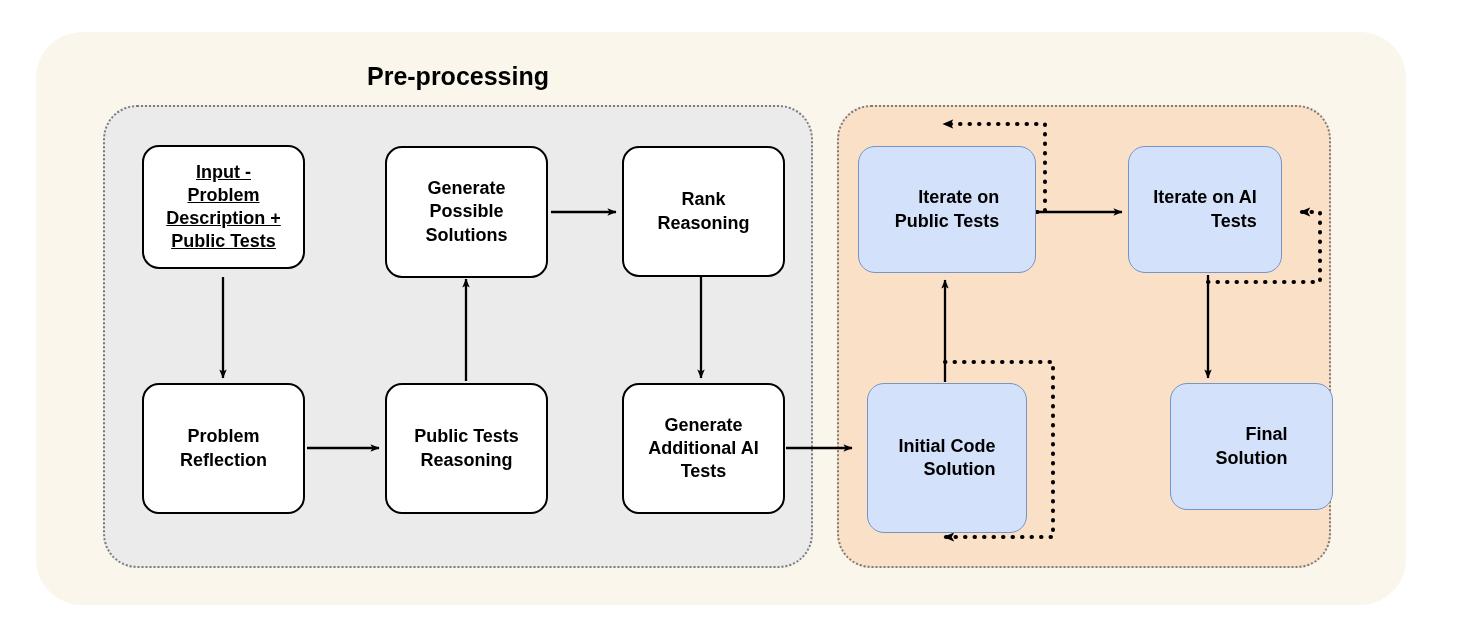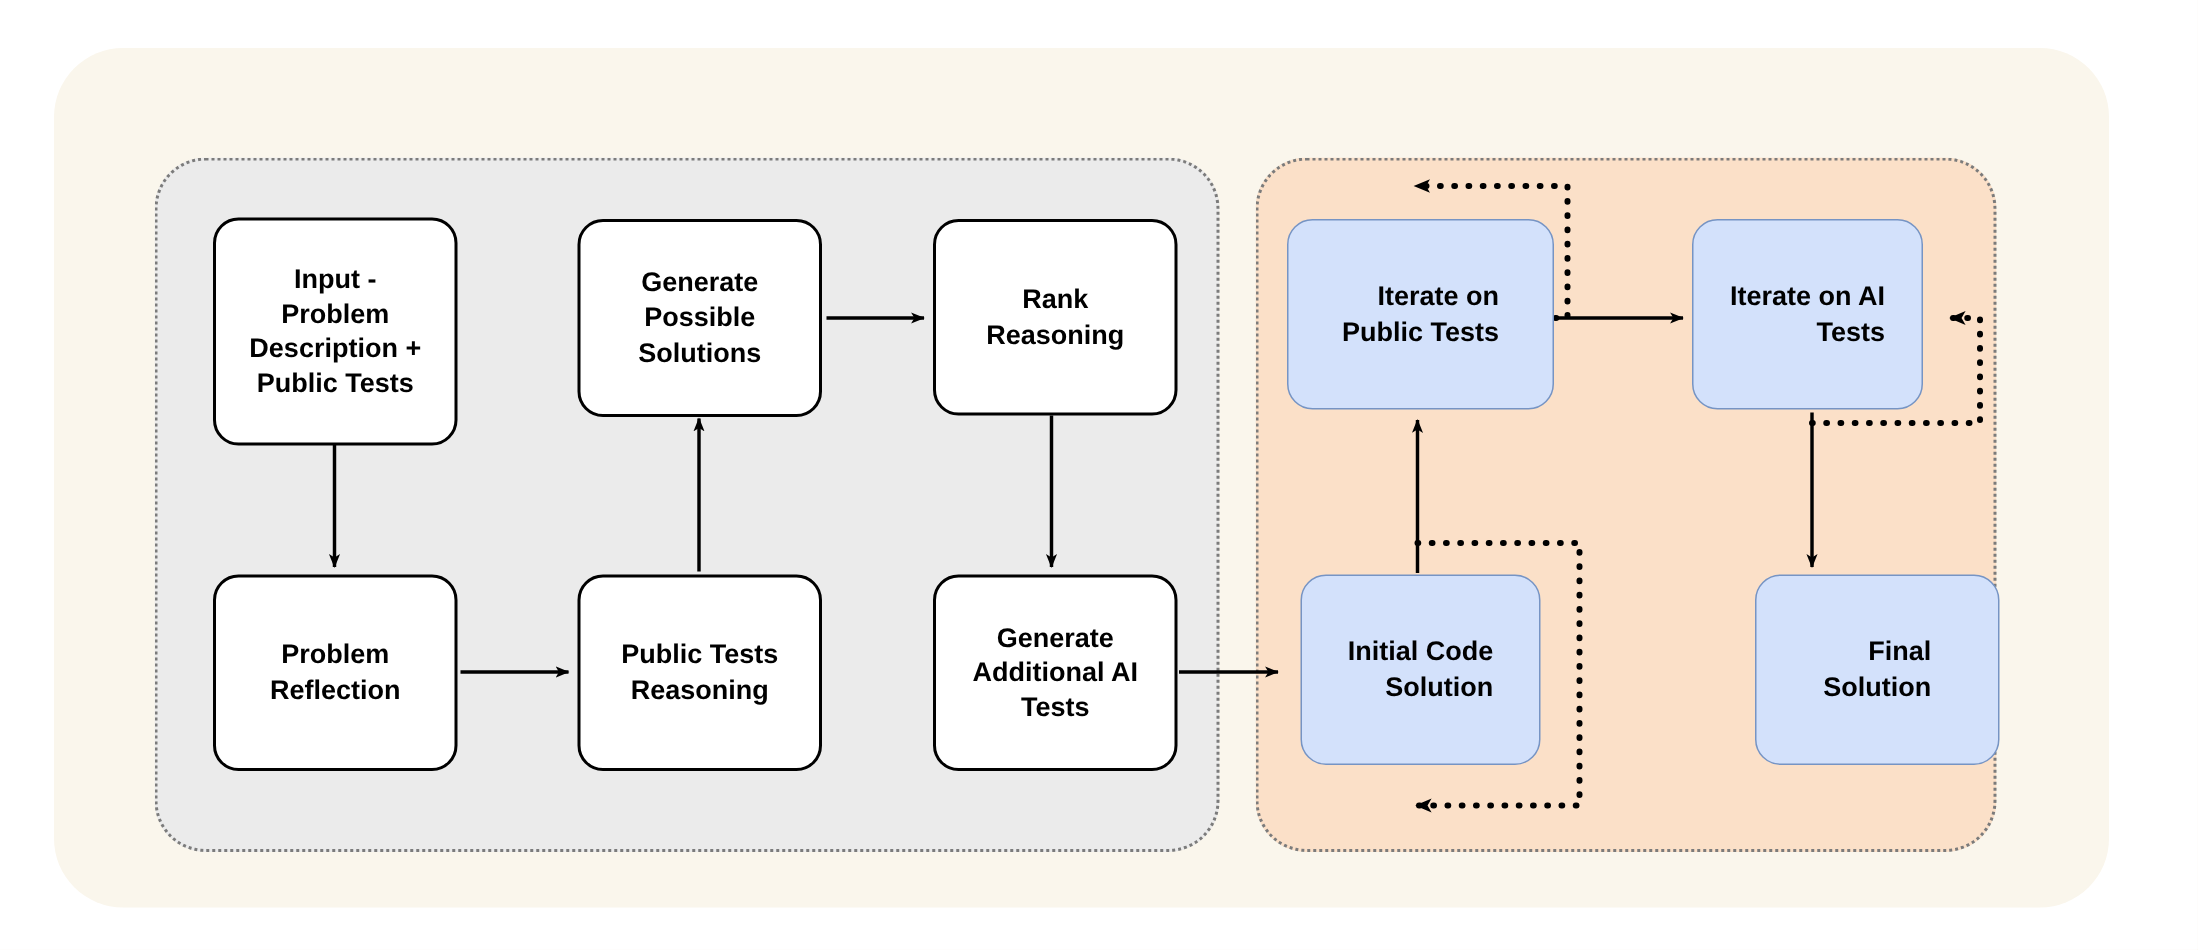--- a/index.html
+++ b/index.html
@@ -107,20 +107,21 @@
 </head>
 <body>
 
 <div id="canvas">
 
   <div id="outer-shell"></div>
 
   <div class="panel" id="panel-preprocessing"></div>
   <div class="panel" id="panel-code-iterations"></div>
 
+  <div class="section-title" id="title-preprocessing">Pre-processing</div>
 
   <svg id="edges" viewBox="0 0 1465 633" xmlns="http://www.w3.org/2000/svg">
     <defs>
       <marker id="arrow" markerWidth="10" markerHeight="10" refX="8.6" refY="4" orient="auto" markerUnits="userSpaceOnUse">
         <path d="M0,0.3 L9.2,4 L0,7.7 L2.2,4 Z" fill="#000000"></path>
       </marker>
       <marker id="arrow-dot" markerWidth="12" markerHeight="12" refX="10.4" refY="5" orient="auto" markerUnits="userSpaceOnUse">
         <path d="M0,0.4 L11,5 L0,9.6 L2.7,5 Z" fill="#000000"></path>
       </marker>
     </defs>
@@ -149,21 +150,21 @@
     <g stroke="#000000" stroke-width="4" fill="none" stroke-linecap="round" stroke-dasharray="0.5 9">
 
       <path d="M1037,212 L1045,212 L1045,124 L943,124" marker-end="url(#arrow-dot)"></path>
 
       <path d="M1208,282 L1320,282 L1320,212 L1300,212" marker-end="url(#arrow-dot)"></path>
 
       <path d="M945,362 L1053,362 L1053,537 L944,537" marker-end="url(#arrow-dot)"></path>
     </g>
   </svg>
 
-  <div class="node white" style="left:142px;top:145px;width:163px;height:152px;">Input -
+  <div class="node white" style="left:142px;top:145px;width:163px;height:124px;text-decoration:underline;">Input -
 Problem
 Description +
 Public Tests</div>
 
   <div class="node white" style="left:385px;top:146px;width:163px;height:132px;">Generate
 Possible
 Solutions</div>
 
   <div class="node white" style="left:622px;top:146px;width:163px;height:131px;">Rank
 Reasoning</div>
@@ -177,19 +178,19 @@
   <div class="node white" style="left:622px;top:383px;width:163px;height:131px;">Generate
 Additional AI
 Tests</div>
 
   <div class="node blue" style="left:858px;top:146px;width:178px;height:127px;">Iterate on
 Public Tests</div>
 
   <div class="node blue" style="left:1128px;top:146px;width:154px;height:127px;">Iterate on AI
 Tests</div>
 
-  <div class="node blue" style="left:867px;top:383px;width:160px;height:127px;">Initial Code
+  <div class="node blue" style="left:867px;top:383px;width:160px;height:150px;">Initial Code
 Solution</div>
 
   <div class="node blue" style="left:1128px;top:383px;width:163px;height:127px;margin-left:42px;">Final
 Solution</div>
 
 </div>
 
 </body></html>

